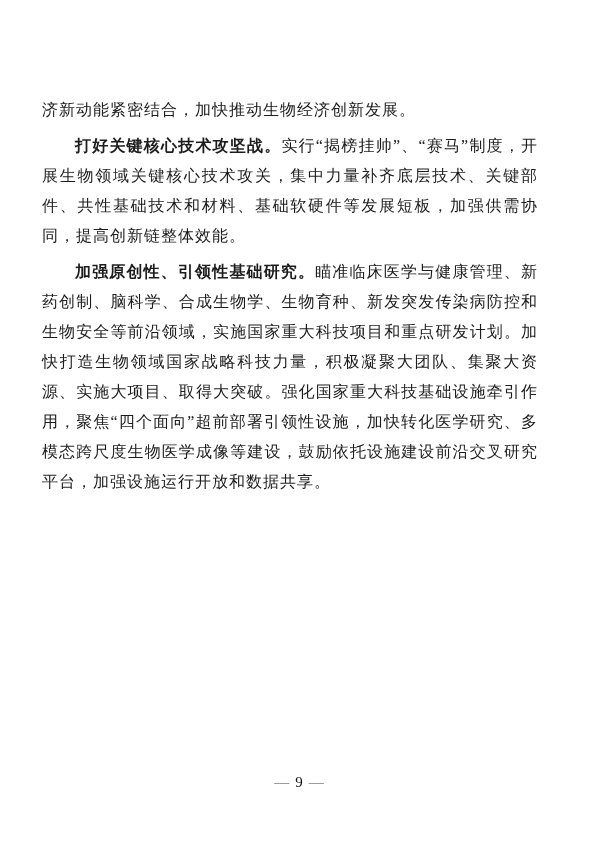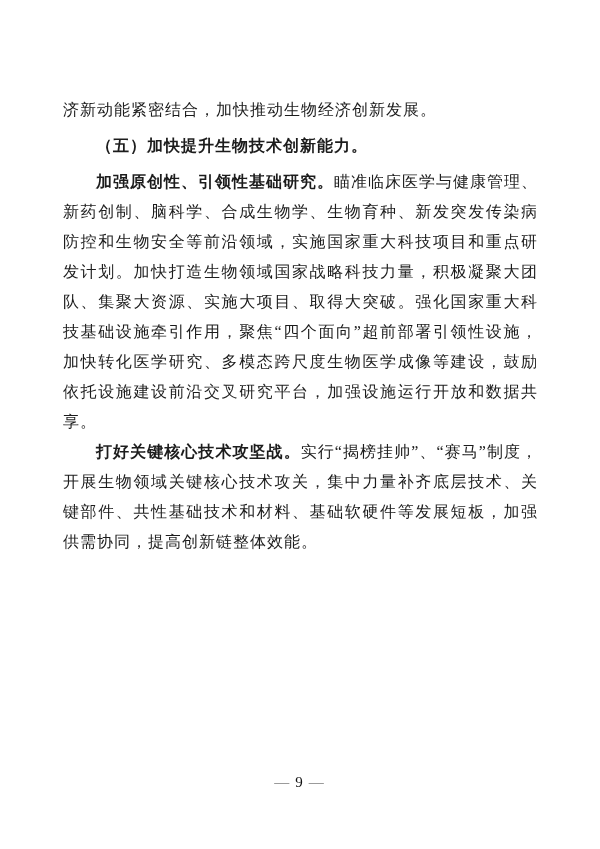--- a/index.html
+++ b/index.html
@@ -11,21 +11,21 @@
     width: 600px;
     height: 849px;
     font-family: "Liberation Serif", "DejaVu Serif", serif;
     color: #1c1c1c;
   }
   .page {
     position: relative;
     box-sizing: border-box;
     width: 600px;
     height: 849px;
-    padding: 95px 62px 0 63px;
+    padding: 95px 62px 0 42px;
     overflow: hidden;
     background: #ffffff;
   }
   p {
     margin: 0;
     font-size: 16px;
     line-height: 30px;
     letter-spacing: 1px;
     text-align: justify;
     text-justify: inter-character;
@@ -65,24 +65,23 @@
     padding: 0 4px;
   }
 </style>
 </head>
 <body>
 
 <div class="page">
 
   <p class="body-text">济新动能紧密结合，加快推动生物经济创新发展。</p>
 
-  <p class="heading">（五）加快提升生物技术创新能力。</p>
+
+  <p class="para indent"><span class="lead">打好关键核心技术攻坚战。</span><span>实行“揭榜挂帅”、“赛马”制度，开展生物领域关键核心技术攻关，集中力量补齐底层技术、关键部件、共性基础技术和材料、基础软硬件等发展短板，加强供需协同，提高创新链整体效能。</span></p>
 
   <p class="para indent"><span class="lead">加强原创性、引领性基础研究。</span><span>瞄准临床医学与健康管理、新药创制、脑科学、合成生物学、生物育种、新发突发传染病防控和生物安全等前沿领域，实施国家重大科技项目和重点研发计划。加快打造生物领域国家战略科技力量，积极凝聚大团队、集聚大资源、实施大项目、取得大突破。强化国家重大科技基础设施牵引作用，聚焦“四个面向”超前部署引领性设施，加快转化医学研究、多模态跨尺度生物医学成像等建设，鼓励依托设施建设前沿交叉研究平台，加强设施运行开放和数据共享。</span></p>
-
-  <p class="para indent"><span class="lead">打好关键核心技术攻坚战。</span><span>实行“揭榜挂帅”、“赛马”制度，开展生物领域关键核心技术攻关，集中力量补齐底层技术、关键部件、共性基础技术和材料、基础软硬件等发展短板，加强供需协同，提高创新链整体效能。</span></p>
 
 
   <div class="footer">
     <span class="dash">—</span><span class="num">9</span><span class="dash">—</span>
   </div>
 
 </div>
 
 </body></html>

